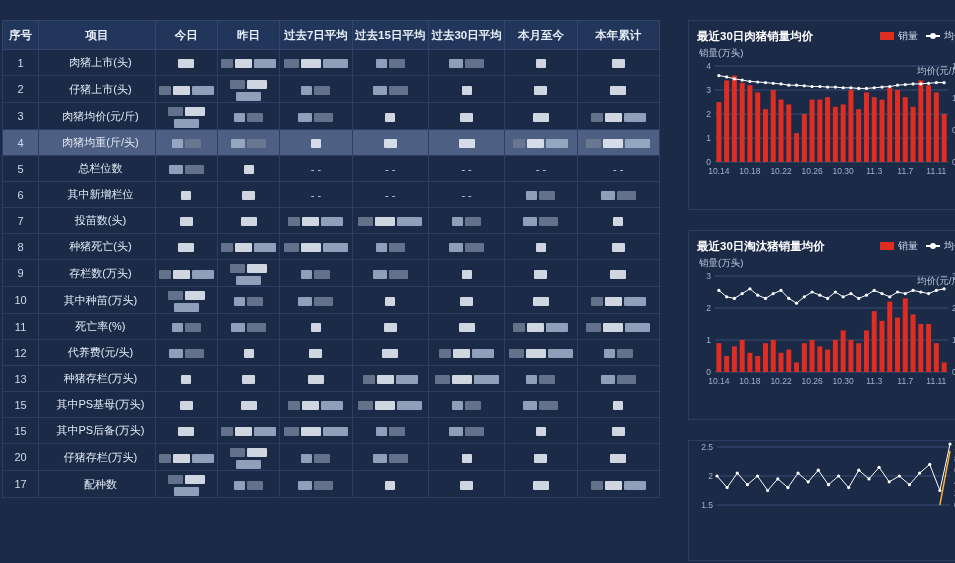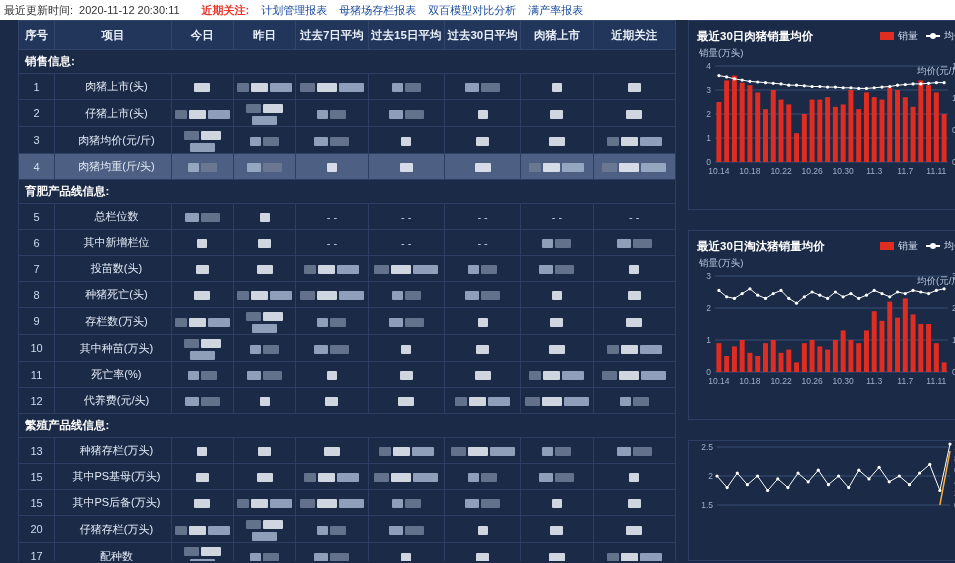--- a/index.html
+++ b/index.html
@@ -47,21 +47,21 @@
   
   .content {
     position: absolute;
     top: 20px;
     left: 0;
     width: 955px;
     height: 543px;
   }
   .left-panel {
     position: absolute;
-    left: 18px;
+    left: 2px;
     top: 0px;
     width: 660px;
     height: 541px;
     background: #1b2a47;
     overflow: hidden;
   }
   .right-panel {
     position: absolute;
     left: 688px;
     top: 0px;
@@ -179,29 +179,20 @@
     color: #b9c6dc;
   }
   svg { display: block; }
   .tick { font-size: 8.5px; fill: #9fb0c9; font-family: "Liberation Sans", sans-serif; }
 </style>
 </head>
 <body>
 
 <div id="app">
 
-  <div class="topbar">
-    <span class="tb-label">最近更新时间:</span>
-    <span class="tb-time">2020-11-12 20:30:11</span>
-    <span class="tb-focus">近期关注:</span>
-    <span class="tb-link">计划管理报表</span>
-    <span class="tb-link">母猪场存栏报表</span>
-    <span class="tb-link">双百模型对比分析</span>
-    <span class="tb-link">满产率报表</span>
-  </div>
 
   <div class="content">
 
     <div class="left-panel">
       <table class="grid">
         <colgroup>
           <col style="width:36px">
           <col style="width:116px">
           <col style="width:62px">
           <col style="width:62px">
@@ -213,28 +204,25 @@
         </colgroup>
         <thead>
           <tr>
             <th>序号</th>
             <th>项目</th>
             <th>今日</th>
             <th>昨日</th>
             <th>过去7日平均</th>
             <th>过去15日平均</th>
             <th>过去30日平均</th>
-            <th>肉猪上市</th>
-            <th>近期关注</th>
+            <th>本月至今</th>
+            <th>本年累计</th>
           </tr>
         </thead>
         <tbody id="tbody">
-            <tr class="section">
-              <td colspan="9">销售信息:</td>
-            </tr>
             <tr>
               <td class="idx">1</td>
               <td class="name">肉猪上市(头)</td>
               <td class="val"><span class="blk l" style="width:16px"></span></td>
               <td class="val"><span class="blk d" style="width:12px"></span><span class="blk l" style="width:17px"></span><span class="blk m" style="width:22px"></span></td>
               <td class="val"><span class="blk d" style="width:15px"></span><span class="blk l" style="width:20px"></span><span class="blk m" style="width:25px"></span></td>
               <td class="val"><span class="blk m" style="width:11px"></span><span class="blk d" style="width:16px"></span></td>
               <td class="val"><span class="blk m" style="width:14px"></span><span class="blk d" style="width:19px"></span></td>
               <td class="val"><span class="blk l" style="width:10px"></span></td>
               <td class="val"><span class="blk l" style="width:13px"></span></td>
@@ -265,23 +253,20 @@
               <td class="idx">4</td>
               <td class="name">肉猪均重(斤/头)</td>
               <td class="val"><span class="blk m" style="width:11px"></span><span class="blk d" style="width:16px"></span></td>
               <td class="val"><span class="blk m" style="width:14px"></span><span class="blk d" style="width:19px"></span></td>
               <td class="val"><span class="blk l" style="width:10px"></span></td>
               <td class="val"><span class="blk l" style="width:13px"></span></td>
               <td class="val"><span class="blk l" style="width:16px"></span></td>
               <td class="val"><span class="blk d" style="width:12px"></span><span class="blk l" style="width:17px"></span><span class="blk m" style="width:22px"></span></td>
               <td class="val"><span class="blk d" style="width:15px"></span><span class="blk l" style="width:20px"></span><span class="blk m" style="width:25px"></span></td>
             </tr>
-            <tr class="section">
-              <td colspan="9">育肥产品线信息:</td>
-            </tr>
             <tr>
               <td class="idx">5</td>
               <td class="name">总栏位数</td>
               <td class="val"><span class="blk m" style="width:14px"></span><span class="blk d" style="width:19px"></span></td>
               <td class="val"><span class="blk l" style="width:10px"></span></td>
               <td class="val"><span class="dash">- -</span></td>
               <td class="val"><span class="dash">- -</span></td>
               <td class="val"><span class="dash">- -</span></td>
               <td class="val"><span class="dash">- -</span></td>
               <td class="val"><span class="dash">- -</span></td>
@@ -355,23 +340,20 @@
             <tr>
               <td class="idx">12</td>
               <td class="name">代养费(元/头)</td>
               <td class="val"><span class="blk m" style="width:14px"></span><span class="blk d" style="width:19px"></span></td>
               <td class="val"><span class="blk l" style="width:10px"></span></td>
               <td class="val"><span class="blk l" style="width:13px"></span></td>
               <td class="val"><span class="blk l" style="width:16px"></span></td>
               <td class="val"><span class="blk d" style="width:12px"></span><span class="blk l" style="width:17px"></span><span class="blk m" style="width:22px"></span></td>
               <td class="val"><span class="blk d" style="width:15px"></span><span class="blk l" style="width:20px"></span><span class="blk m" style="width:25px"></span></td>
               <td class="val"><span class="blk m" style="width:11px"></span><span class="blk d" style="width:16px"></span></td>
-            </tr>
-            <tr class="section">
-              <td colspan="9">繁殖产品线信息:</td>
             </tr>
             <tr>
               <td class="idx">13</td>
               <td class="name">种猪存栏(万头)</td>
               <td class="val"><span class="blk l" style="width:10px"></span></td>
               <td class="val"><span class="blk l" style="width:13px"></span></td>
               <td class="val"><span class="blk l" style="width:16px"></span></td>
               <td class="val"><span class="blk d" style="width:12px"></span><span class="blk l" style="width:17px"></span><span class="blk m" style="width:22px"></span></td>
               <td class="val"><span class="blk d" style="width:15px"></span><span class="blk l" style="width:20px"></span><span class="blk m" style="width:25px"></span></td>
               <td class="val"><span class="blk m" style="width:11px"></span><span class="blk d" style="width:16px"></span></td>

